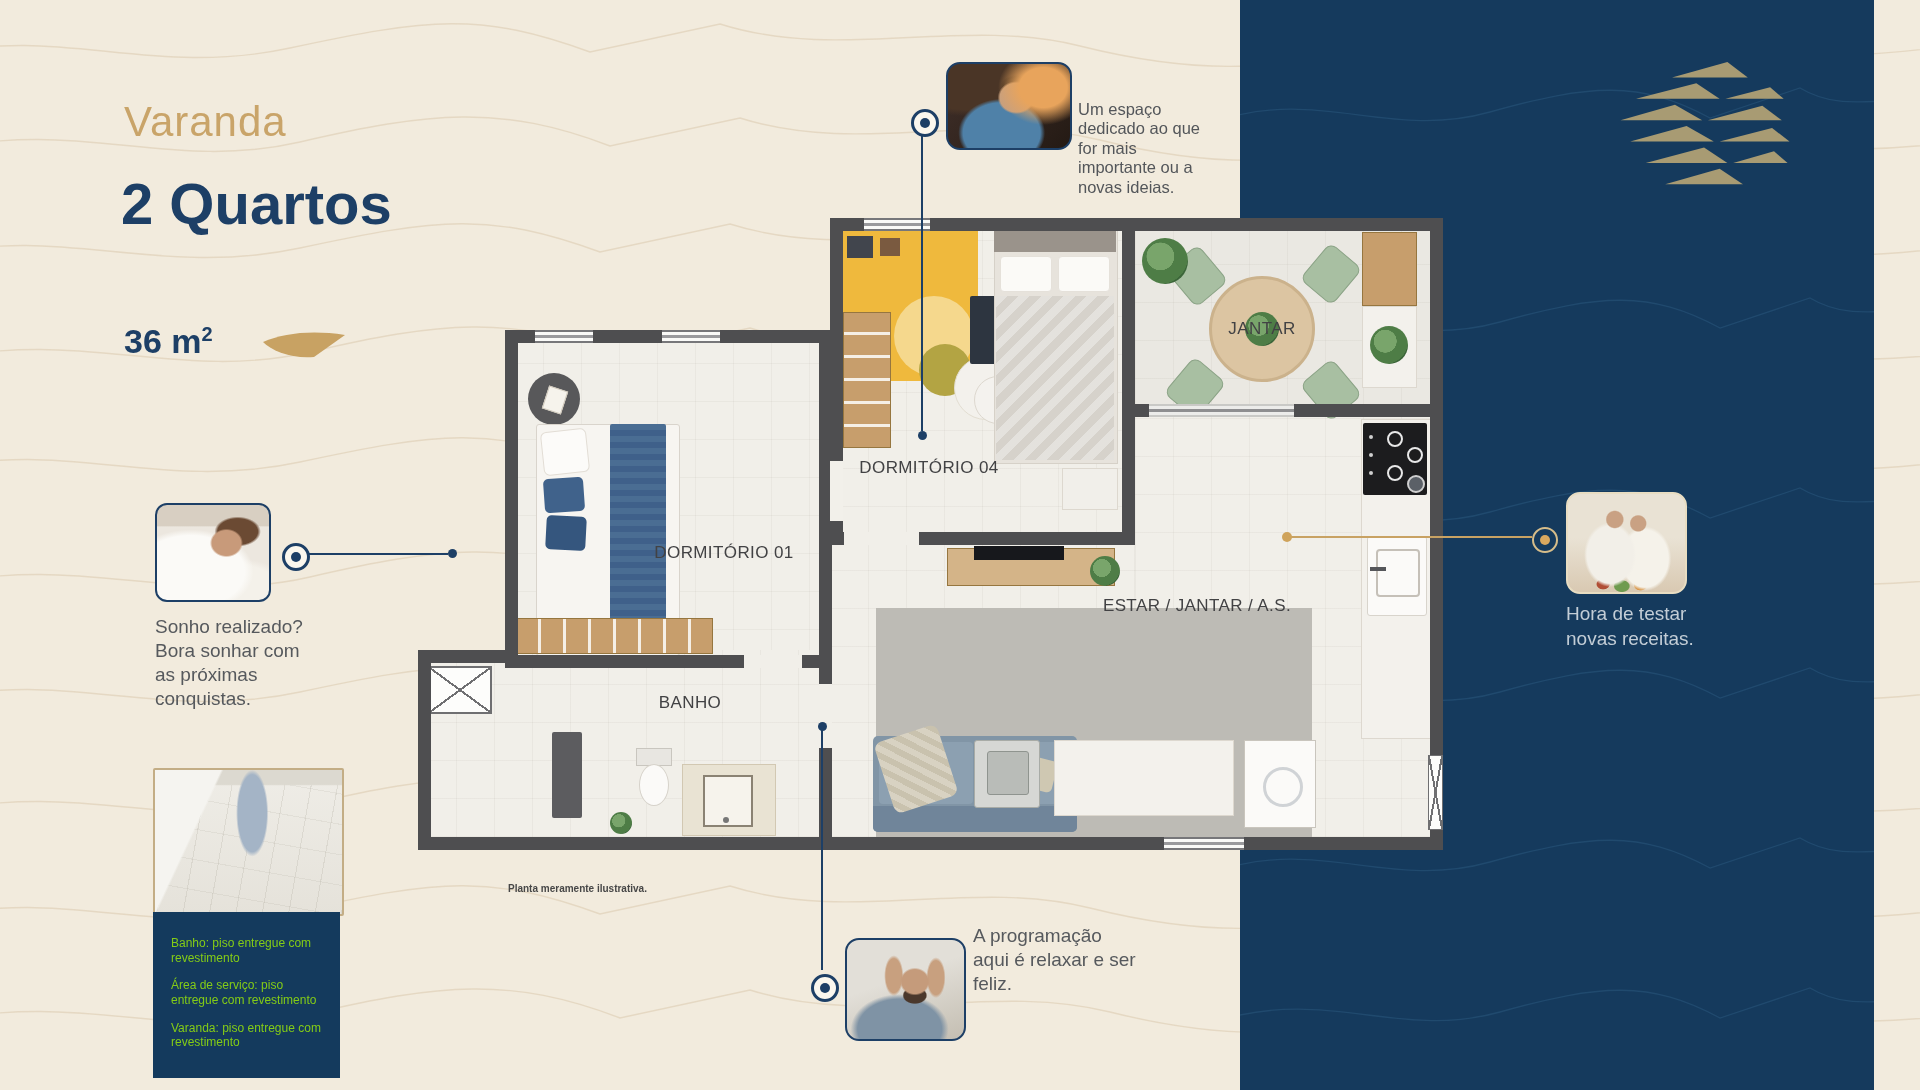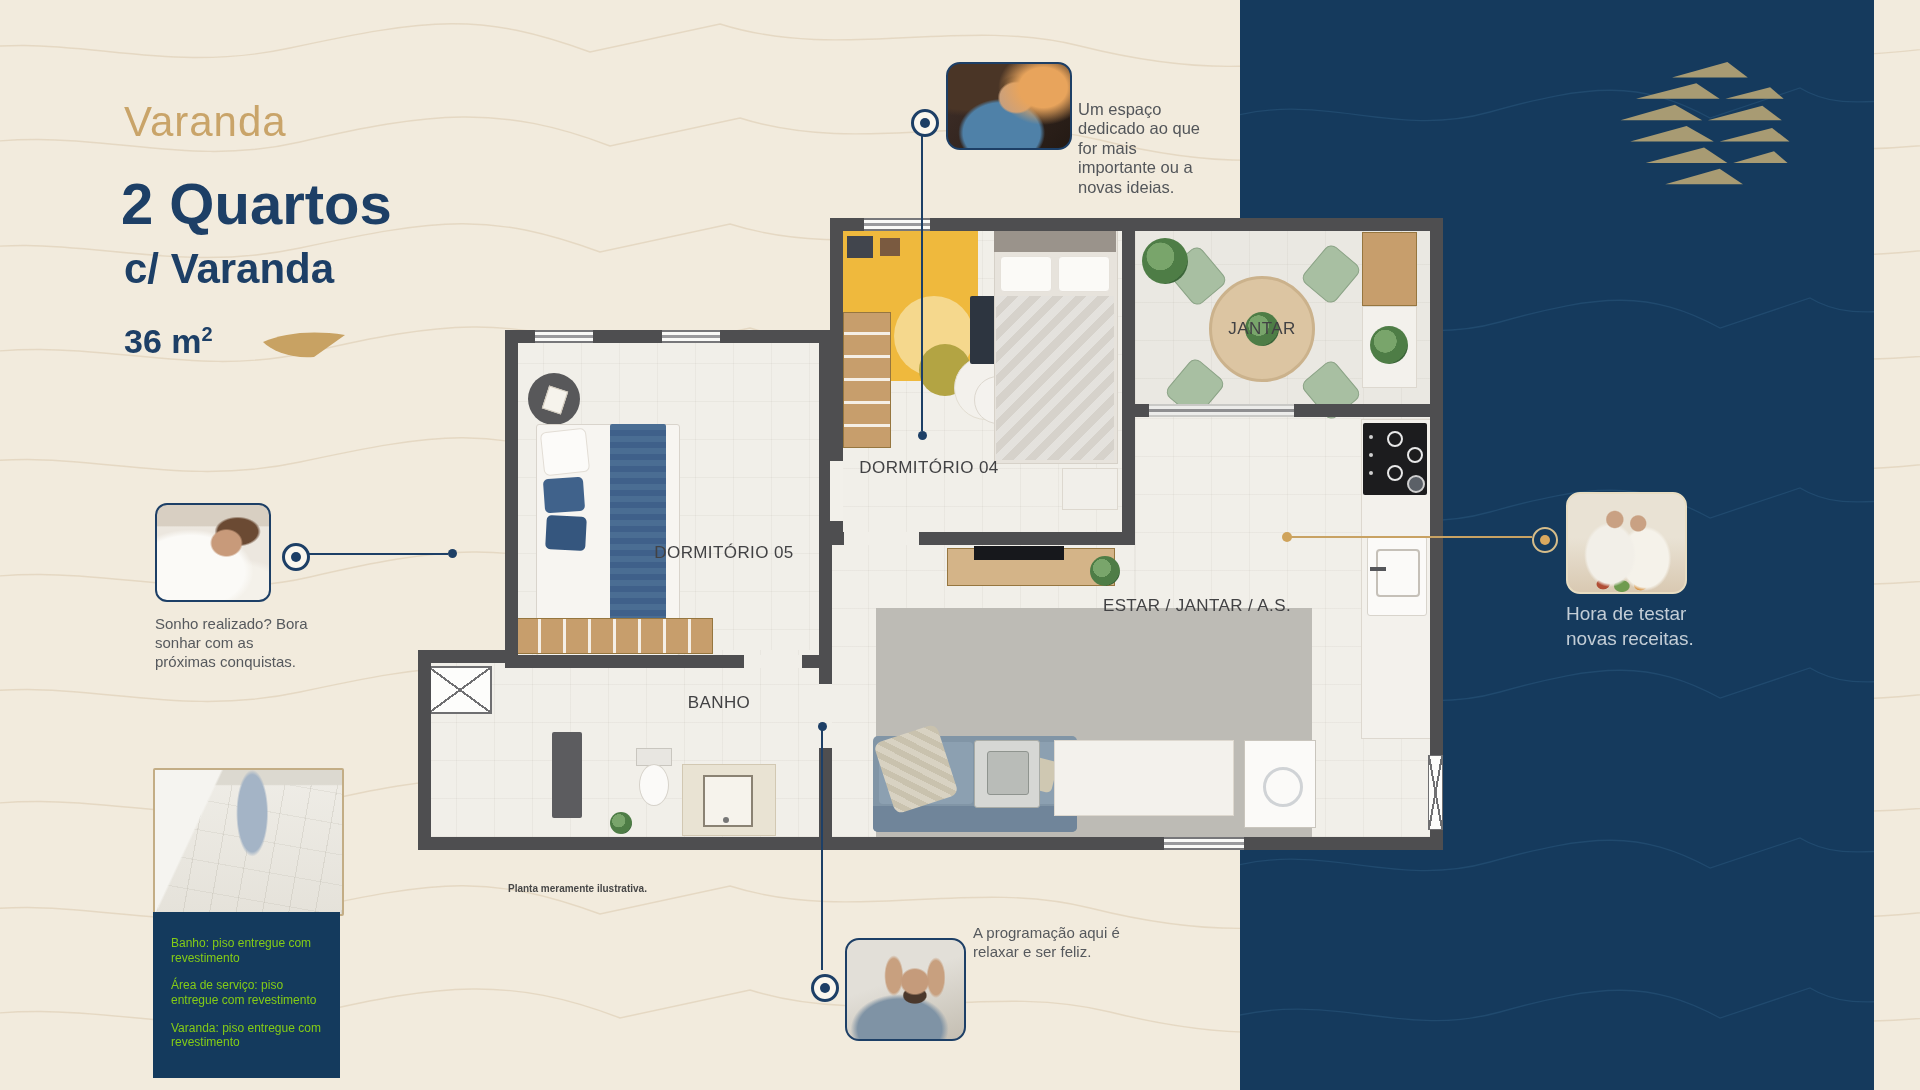--- a/index.html
+++ b/index.html
@@ -88,21 +88,21 @@
     radial-gradient(70px 50px at 45% 90%,#7f93a5 0 60%,transparent 70%),
     linear-gradient(160deg,#e2dfd8 0 40%,#c4beb2);}
   .photo-floorshot{border-radius:2px;border:2px solid #c3ad85;background:
     radial-gradient(26px 70px at 52% 30%,#a4b4c6 0 55%,transparent 62%),
     linear-gradient(115deg,#f5f4f0 0 26%,transparent 27%),
     linear-gradient(180deg,#dcd9d0 0 10%,transparent 11%),
     repeating-linear-gradient(100deg,rgba(150,145,130,.18) 0 1px,transparent 1px 26px),
     repeating-linear-gradient(10deg,rgba(150,145,130,.12) 0 1px,transparent 1px 30px),
     linear-gradient(180deg,#efedE7,#e5e2da);}
 
-  .note{position:absolute;color:#56595d;font-size:15px;line-height:1.26;z-index:4;}
+  .note{position:absolute;color:#56595d;font-size:19px;line-height:1.26;z-index:4;}
   .note-sm{position:absolute;color:#53565a;font-size:16.5px;line-height:1.18;z-index:4;}
   .note-light{position:absolute;color:#c3cdd6;font-size:19px;line-height:1.3;z-index:4;}
   .finish-box{position:absolute;left:153px;top:912px;width:187px;height:166px;background:#143a5d;z-index:4;box-sizing:border-box;padding:24px 18px;}
   .finish-item{color:#84cc16;font-size:12px;line-height:1.22;margin-bottom:13px;}
   .disclaimer{position:absolute;left:508px;top:883px;font-size:10px;font-weight:600;color:#474747;z-index:4;}
 </style>
 </head>
 <body>
 
 <div class="page">
@@ -138,21 +138,20 @@
       <polygon points="12,84 70,68 98,84"></polygon>
         <polygon points="104,84 158,70 176,84"></polygon>
       <polygon points="28,106 88,90 112,106"></polygon>
         <polygon points="118,106 160,94 174,106"></polygon>
       <polygon points="48,128 104,112 128,128"></polygon>
     </svg>
   </div>
 
   <div class="eyebrow">Varanda</div>
   <div class="title">2 Quartos</div>
-  <div class="subtitle">c/ Varanda</div>
   <div class="area"><span>36 m</span><sup>2</sup></div>
   <svg class="swoosh" width="84" height="30" viewBox="0 0 84 30">
     <path d="M1,12 C22,3 50,0 83,5 L52,27 C30,29 10,21 1,12 Z" fill="#c8a263"></path>
   </svg>
 
   <div class="plan">
 
     <div class="floor" style="left:91px;top:114px;width:327px;height:338px;"></div>
     <div class="floor" style="left:4px;top:434px;width:414px;height:187px;"></div>
     <div class="floor" style="left:416px;top:2px;width:305px;height:327px;"></div>
@@ -259,23 +258,23 @@
     <div class="wall" style="left:416px;top:316px;width:305px;height:13px;"></div>
     <div class="gap" style="left:430px;top:316px;width:75px;height:13px;"></div>
     <div class="wall" style="left:721px;top:2px;width:295px;height:13px;"></div>
     <div class="wall" style="left:721px;top:188px;width:295px;height:13px;"></div>
     <div class="glassdoor" style="left:735px;top:188px;width:145px;height:13px;"></div>
     <div class="wall" style="left:1016px;top:2px;width:13px;height:632px;"></div>
     <div class="wall" style="left:4px;top:621px;width:1025px;height:13px;"></div>
     <div class="window" style="left:750px;top:621px;width:80px;height:13px;"></div>
     <div class="xbox" style="left:1014px;top:539px;width:15px;height:75px;border-width:1px;"></div>
 
-    <div class="room-label" style="left:225px;top:327px;width:170px;">DORMITÓRIO 05</div>
+    <div class="room-label" style="left:225px;top:327px;width:170px;">DORMITÓRIO 01</div>
     <div class="room-label" style="left:430px;top:242px;width:170px;">DORMITÓRIO 04</div>
-    <div class="room-label" style="left:250px;top:477px;width:110px;">BANHO</div>
+    <div class="room-label" style="left:221px;top:477px;width:110px;">BANHO</div>
     <div class="room-label" style="left:683px;top:380px;width:200px;">ESTAR / JANTAR / A.S.</div>
     <div class="room-label" style="left:795px;top:103px;width:106px;">JANTAR</div>
   </div>
 
   <div class="ring-navy callout" style="left:911px;top:109px;"></div>
   <div class="line-navy" style="left:921px;top:131px;width:2px;height:300px;"></div>
   <div class="dot-navy" style="left:918px;top:431px;"></div>
   <div class="photo photo-office" style="left:946px;top:62px;width:122px;height:84px;"></div>
   <div class="note-sm" style="left:1078px;top:74px;width:140px;margin-top:26px;">Um espaço dedicado ao que for mais importante ou a novas ideias.</div>
 

